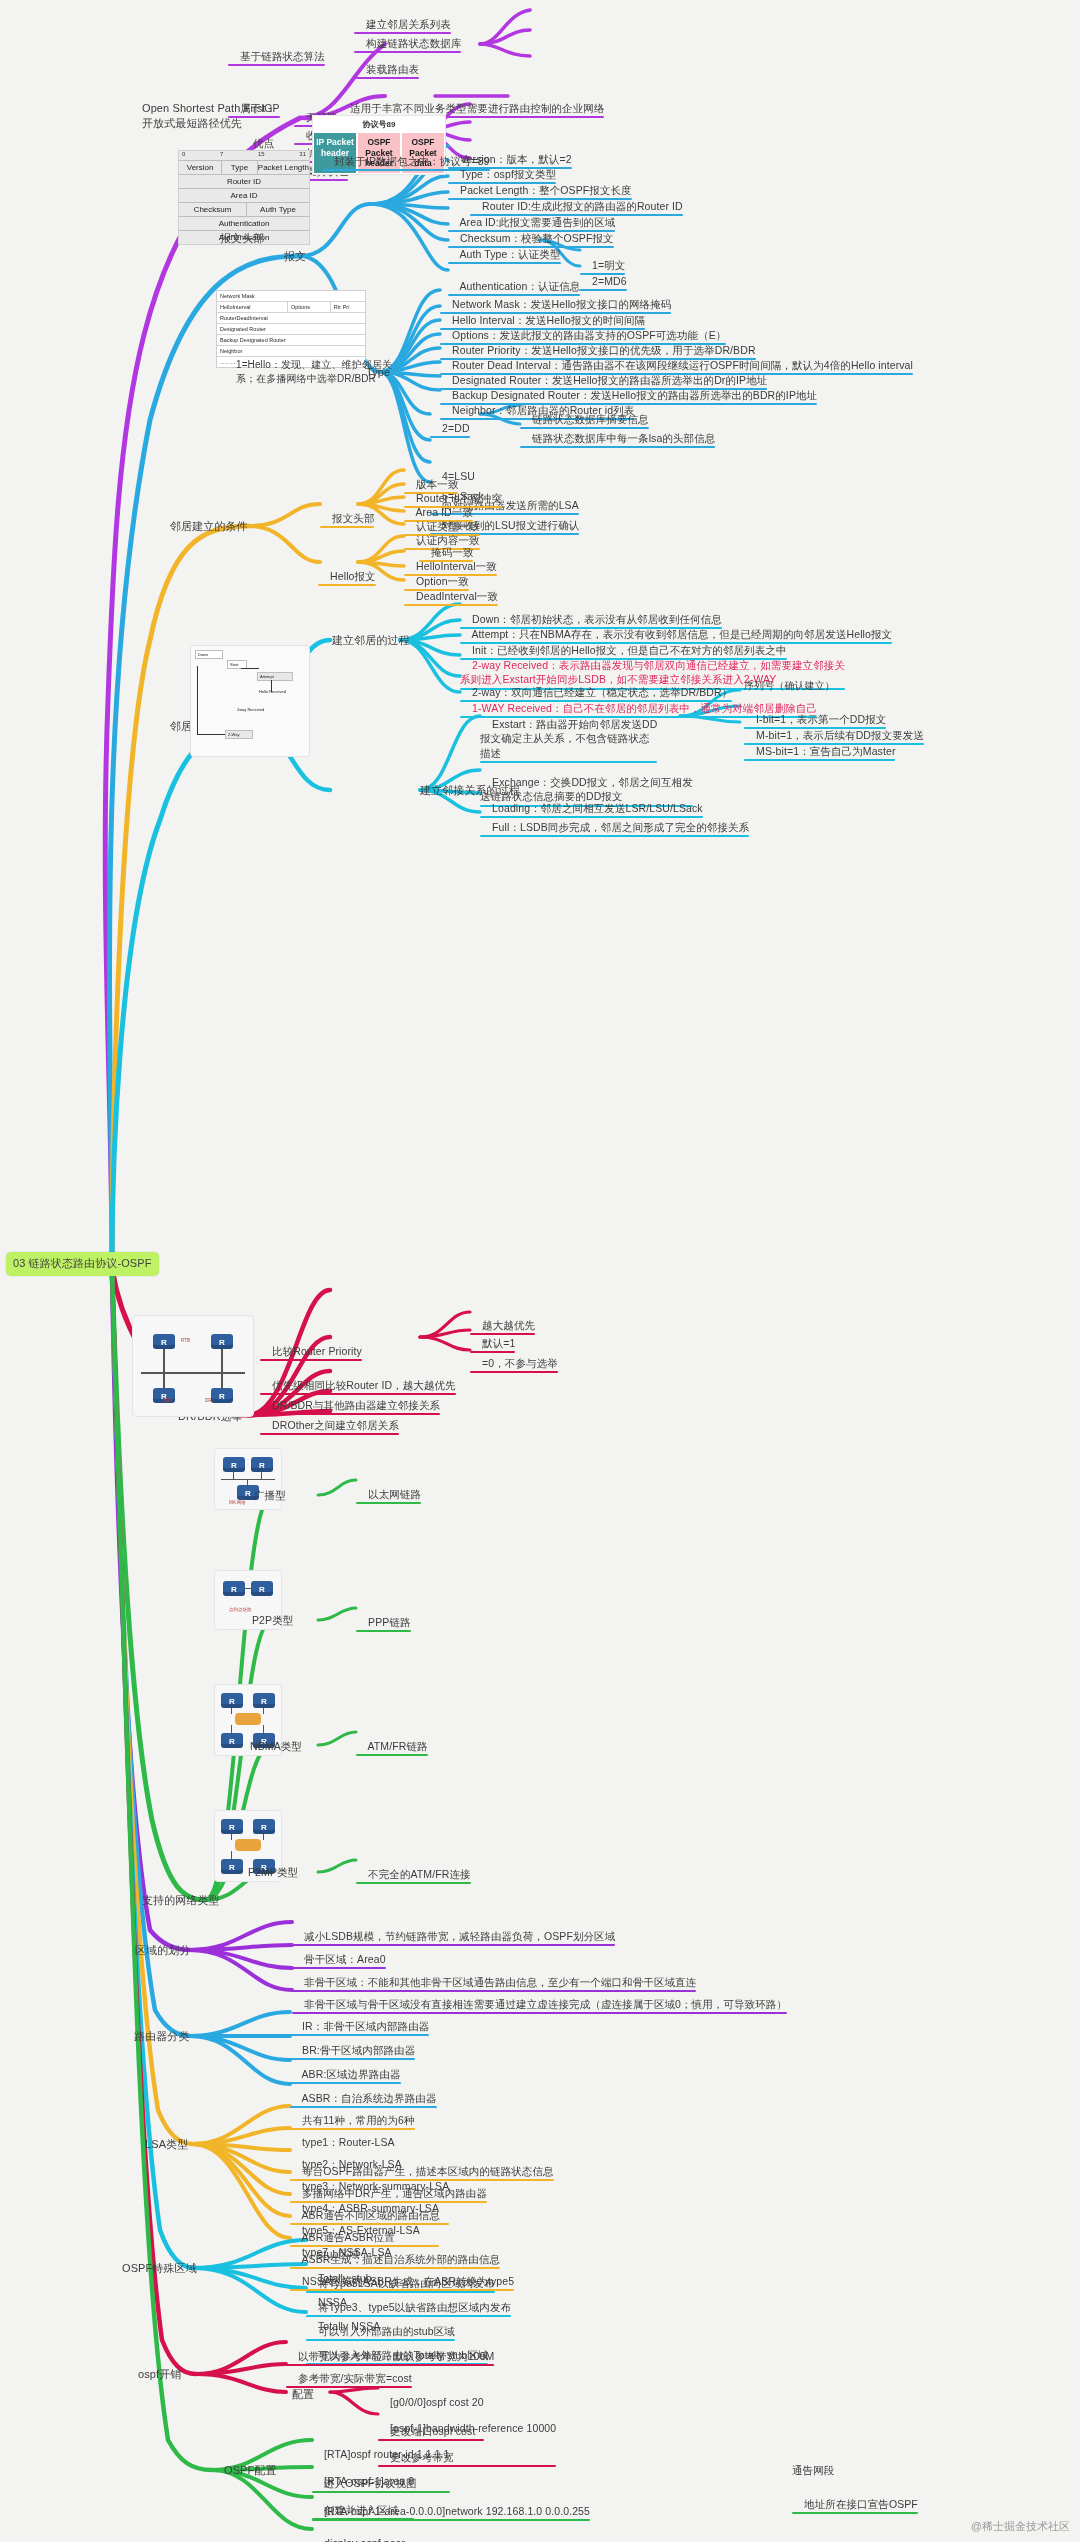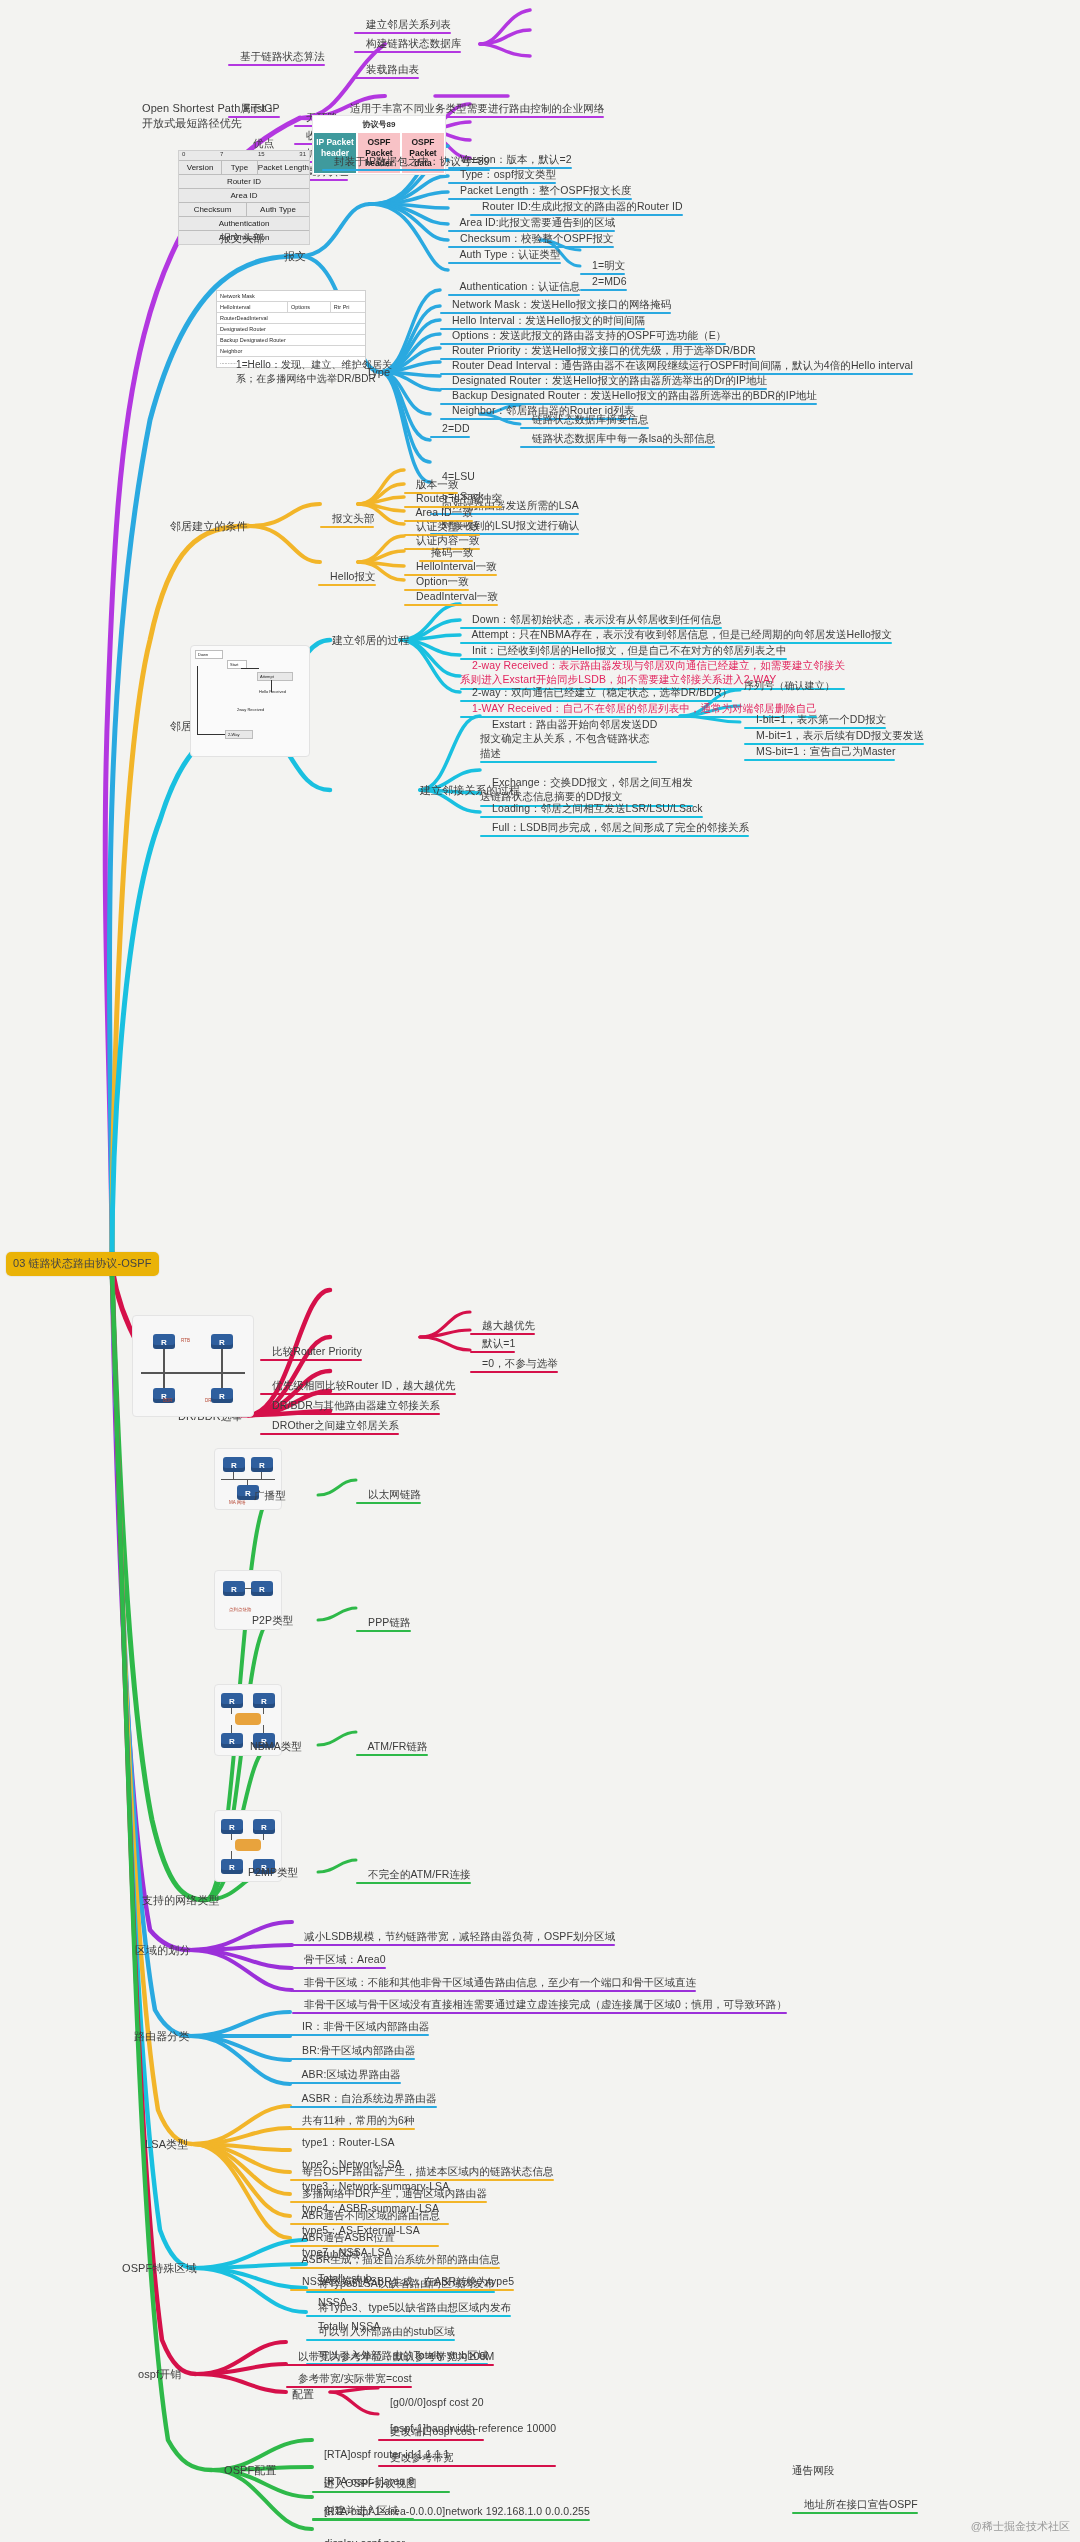--- a/index.html
+++ b/index.html
@@ -19,21 +19,21 @@
     font-size:10.5px;
     line-height:1.35;
     color:#3b3b3b;
     white-space:pre;
     padding:1px 2px 3px 2px;
     letter-spacing:.1px;
   }
   .node .ul{display:block;height:2px;margin-top:1px;border-radius:1px;}
 
   .n-root{
-    background:#eab308;border-radius:5px;padding:4px 7px 5px 7px;
+    background:#bef264;border-radius:5px;padding:4px 7px 5px 7px;
     font-size:11px;color:#444;box-shadow:0 0 0 1px rgba(0,0,0,.04);
   }
 
   .c-purple{--c:#b337e0;}
   .c-blue{--c:#2aa9e0;}
   .c-yellow{--c:#f2b529;}
   .c-cyan{--c:#19c0e0;}
   .c-crimson{--c:#d5104a;}
   .c-green{--c:#2eb949;}
   .c-violet{--c:#9b30d9;}

